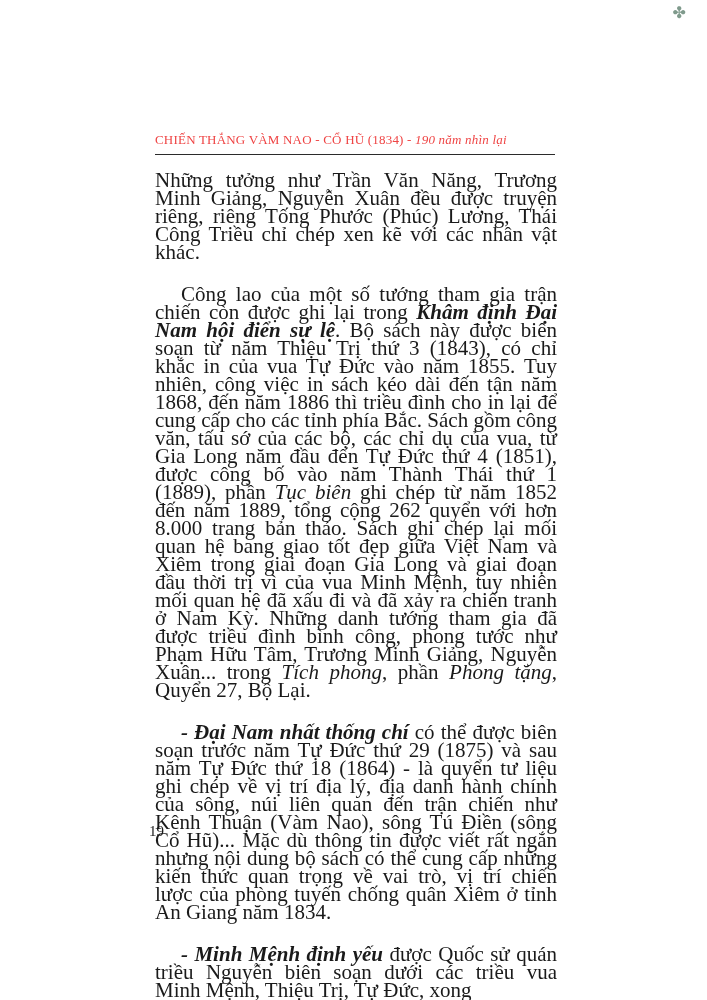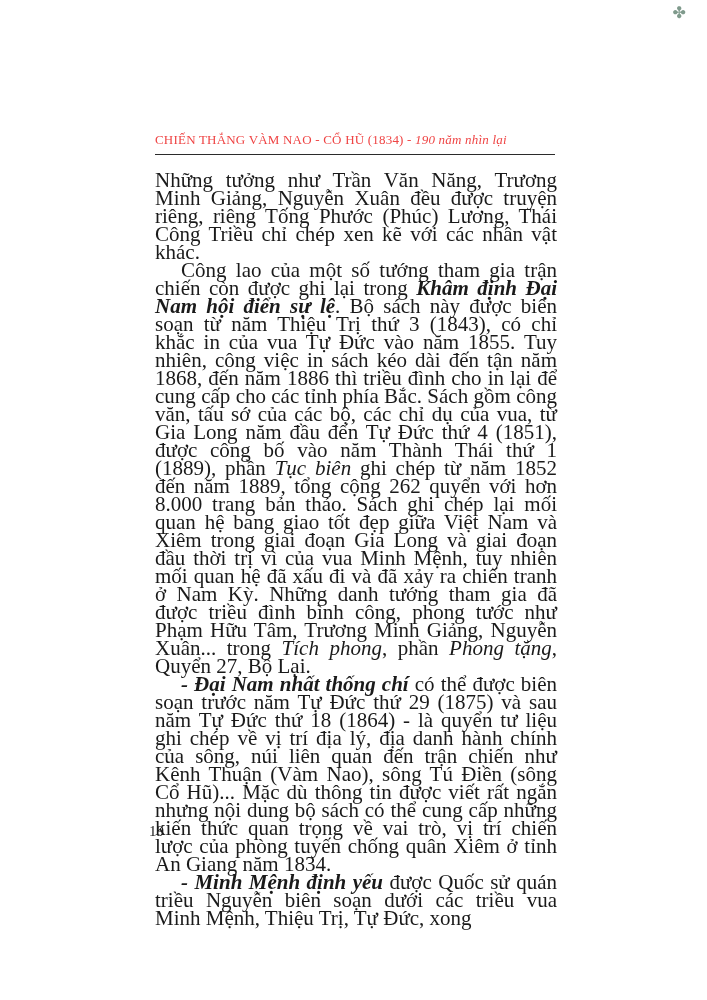--- a/index.html
+++ b/index.html
@@ -46,20 +46,21 @@
     width: 402px;
     font-size: 21px;
     line-height: 18px;
     text-align: justify;
   }
   .para {
     margin: 0;
   }
   .para.indent {
     text-indent: 26px;
+    margin-top: 24px;
   }
   .seg-italic {
     font-style: italic;
   }
   .seg-bolditalic {
     font-style: italic;
     font-weight: bold;
   }
   .page-number {
     position: absolute;

